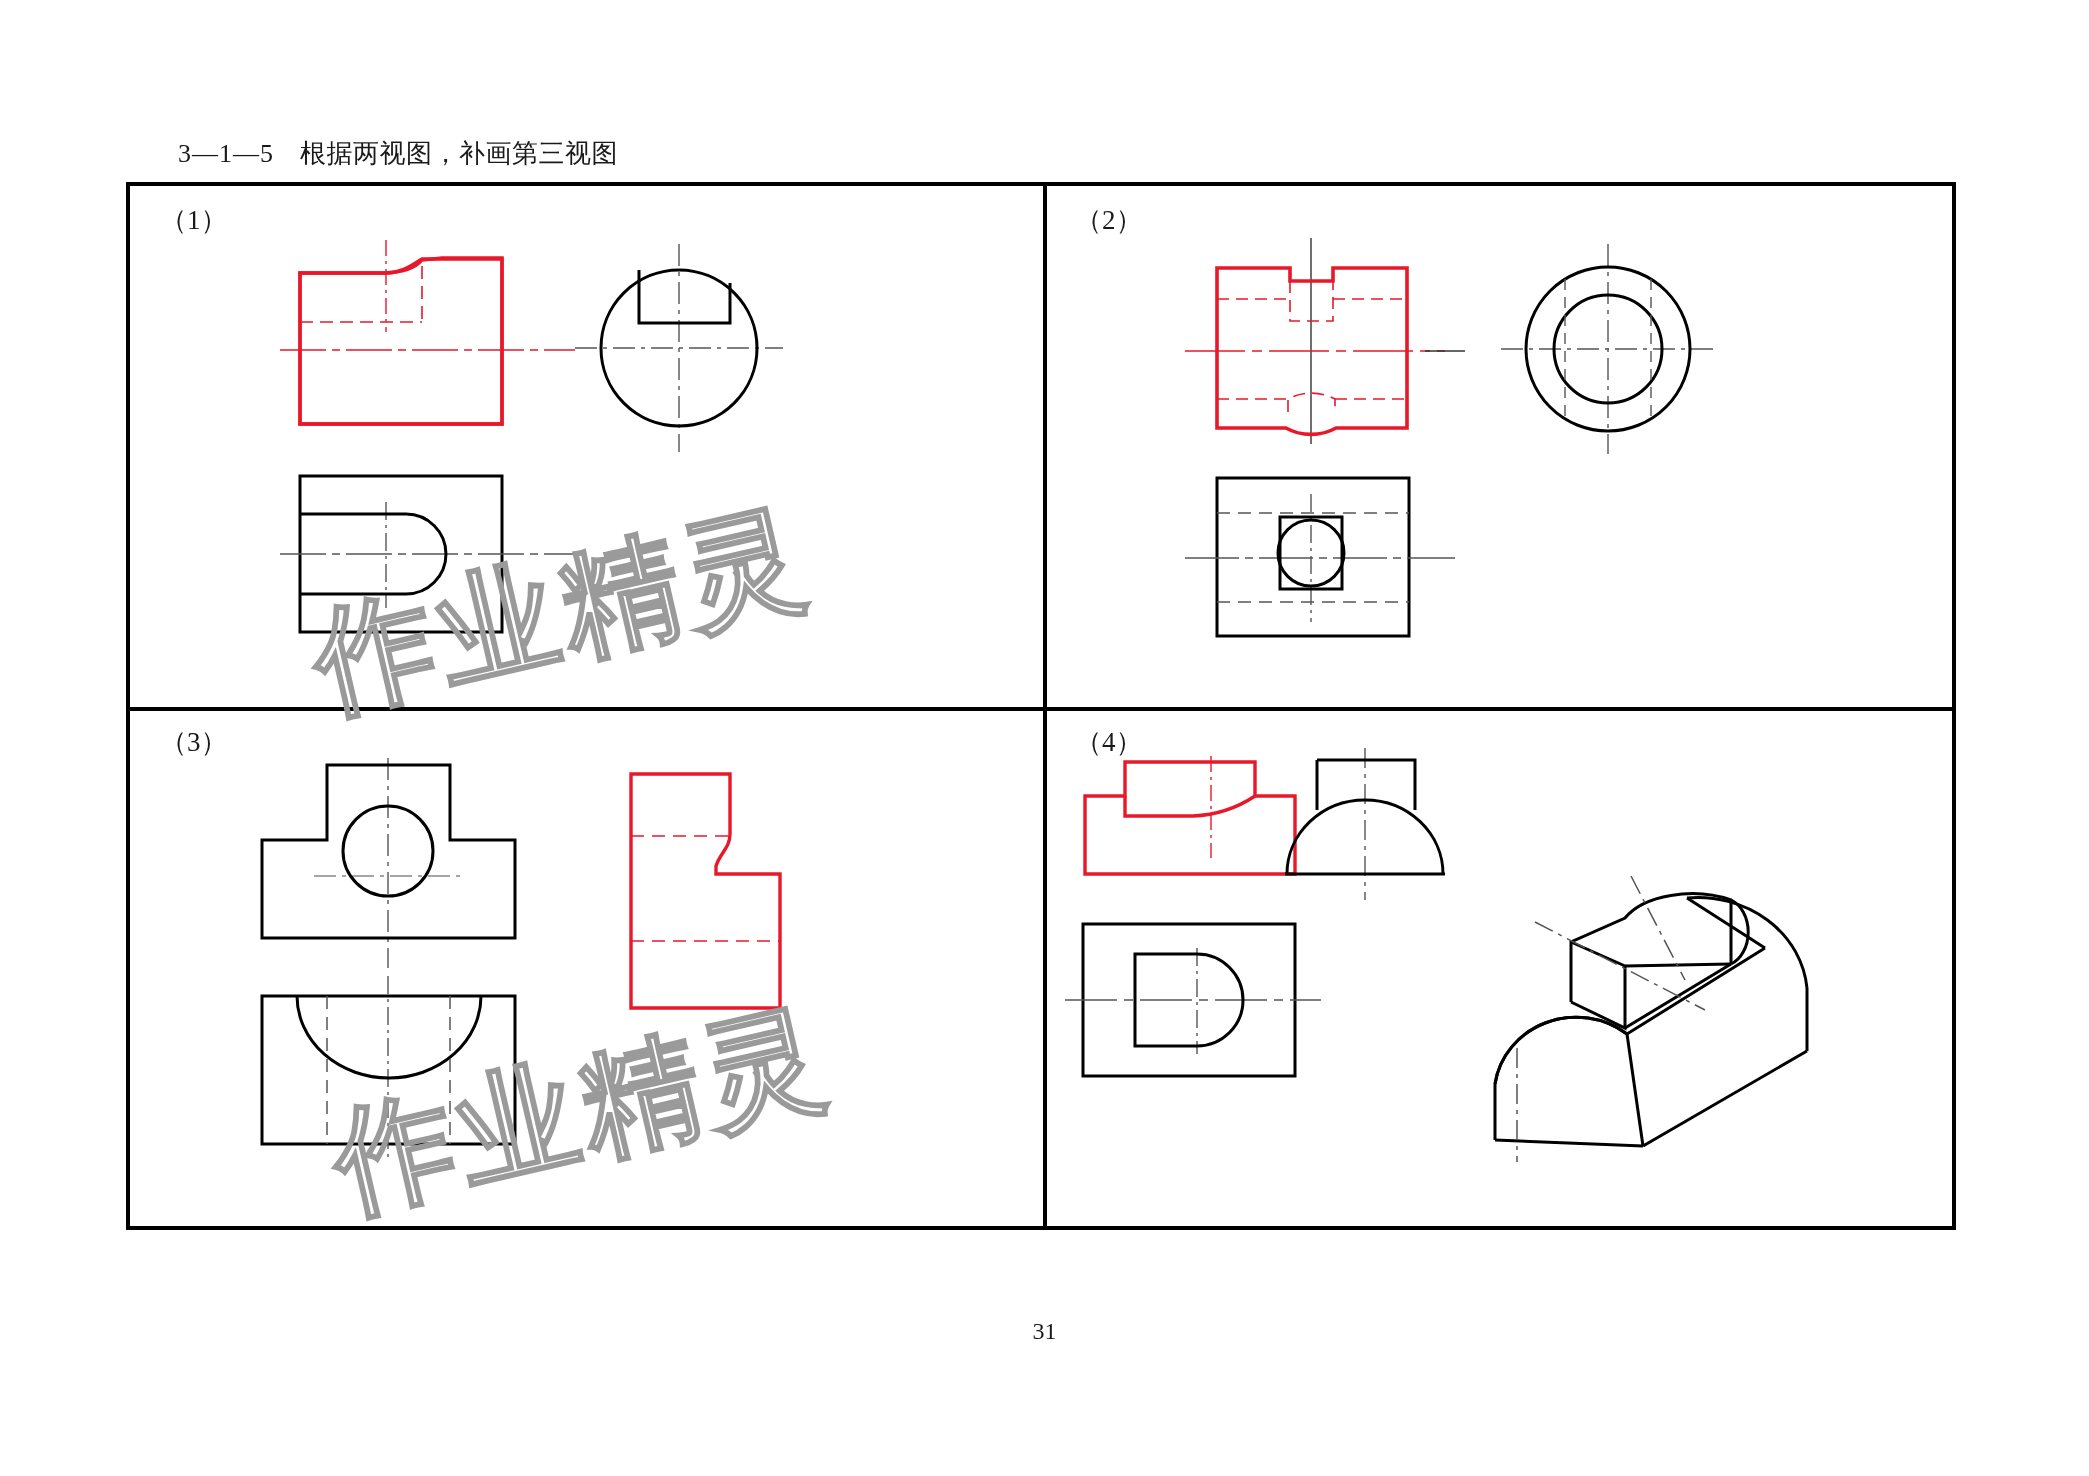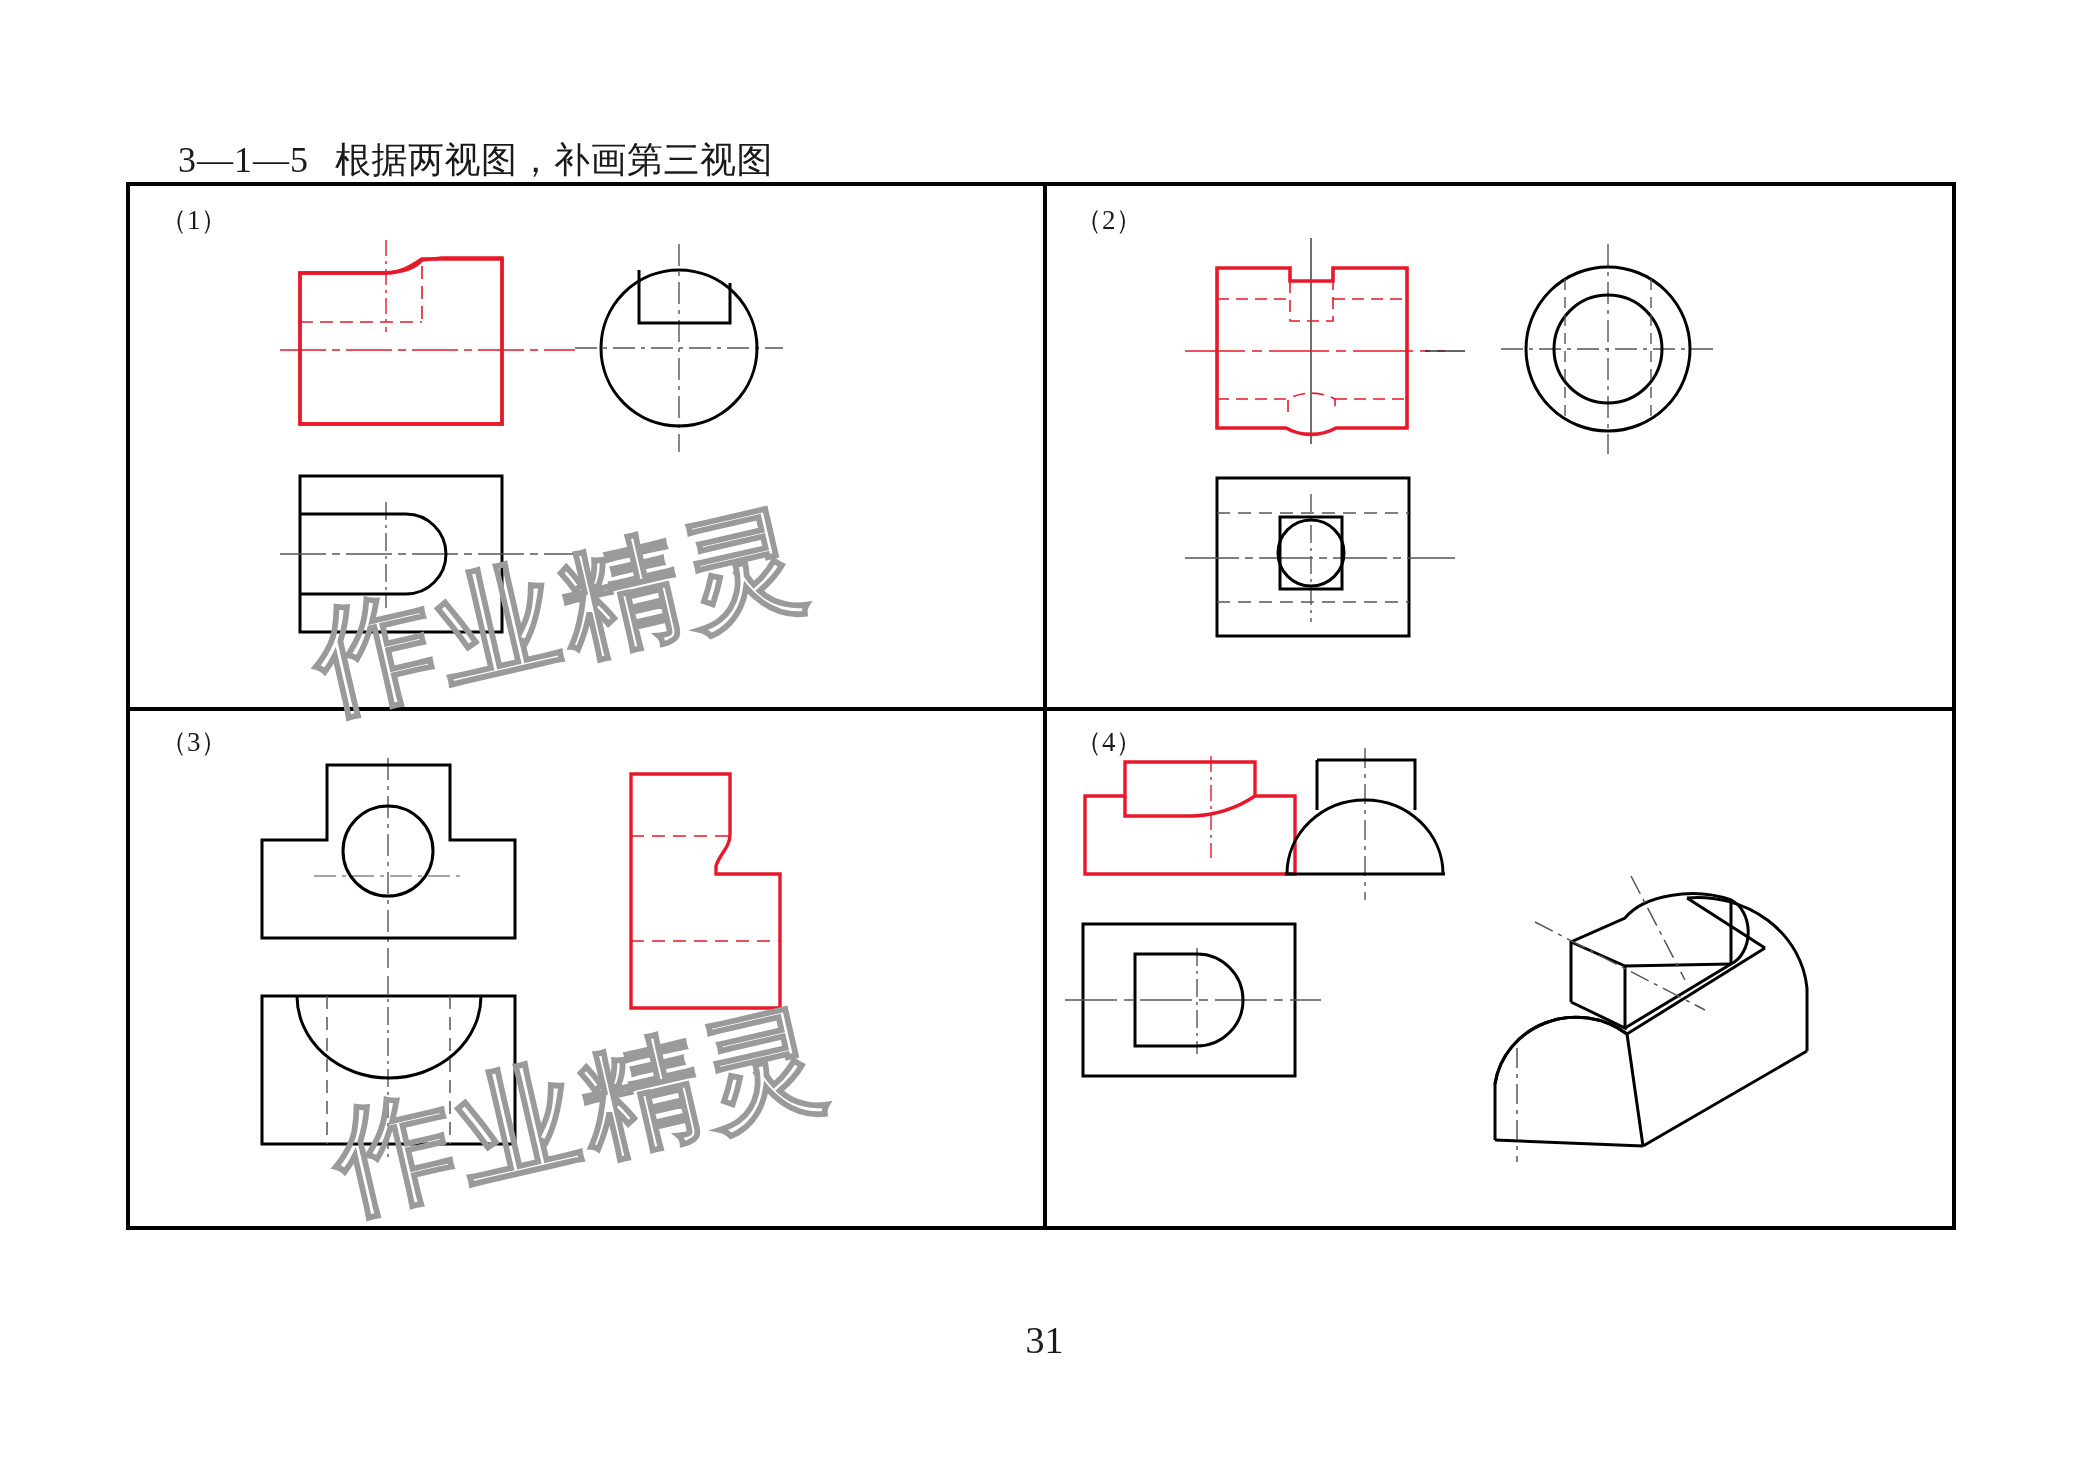--- a/index.html
+++ b/index.html
@@ -18,21 +18,21 @@
   #page {
     position: absolute;
     left: 0; top: 0;
     width: 2089px;
     height: 1476px;
   }
   .title {
     position: absolute;
     left: 178px;
     top: 136px;
-    font-size: 36px;
+    font-size: 26px;
     letter-spacing: 0.5px;
     white-space: nowrap;
     color: #1a1a1a;
   }
   .title .code { letter-spacing: 1px; }
   .title .gap { display: inline-block; width: 26px; }
 
   .grid {
     position: absolute;
     left: 126px;
@@ -64,21 +64,21 @@
     color: #1a1a1a;
     white-space: nowrap;
   }
   .svgwrap { position: absolute; }
   .pageno {
     position: absolute;
     left: 0;
     top: 1318px;
     width: 2089px;
     text-align: center;
-    font-size: 38px;
+    font-size: 24px;
     color: #1a1a1a;
   }
   .wm {
     position: absolute;
     font-family: "DejaVu Sans", sans-serif;
     font-weight: bold;
     color: rgba(0,0,0,0);
     -webkit-text-stroke: 2px #9a9a9a;
     font-size: 120px;
     letter-spacing: 6px;

